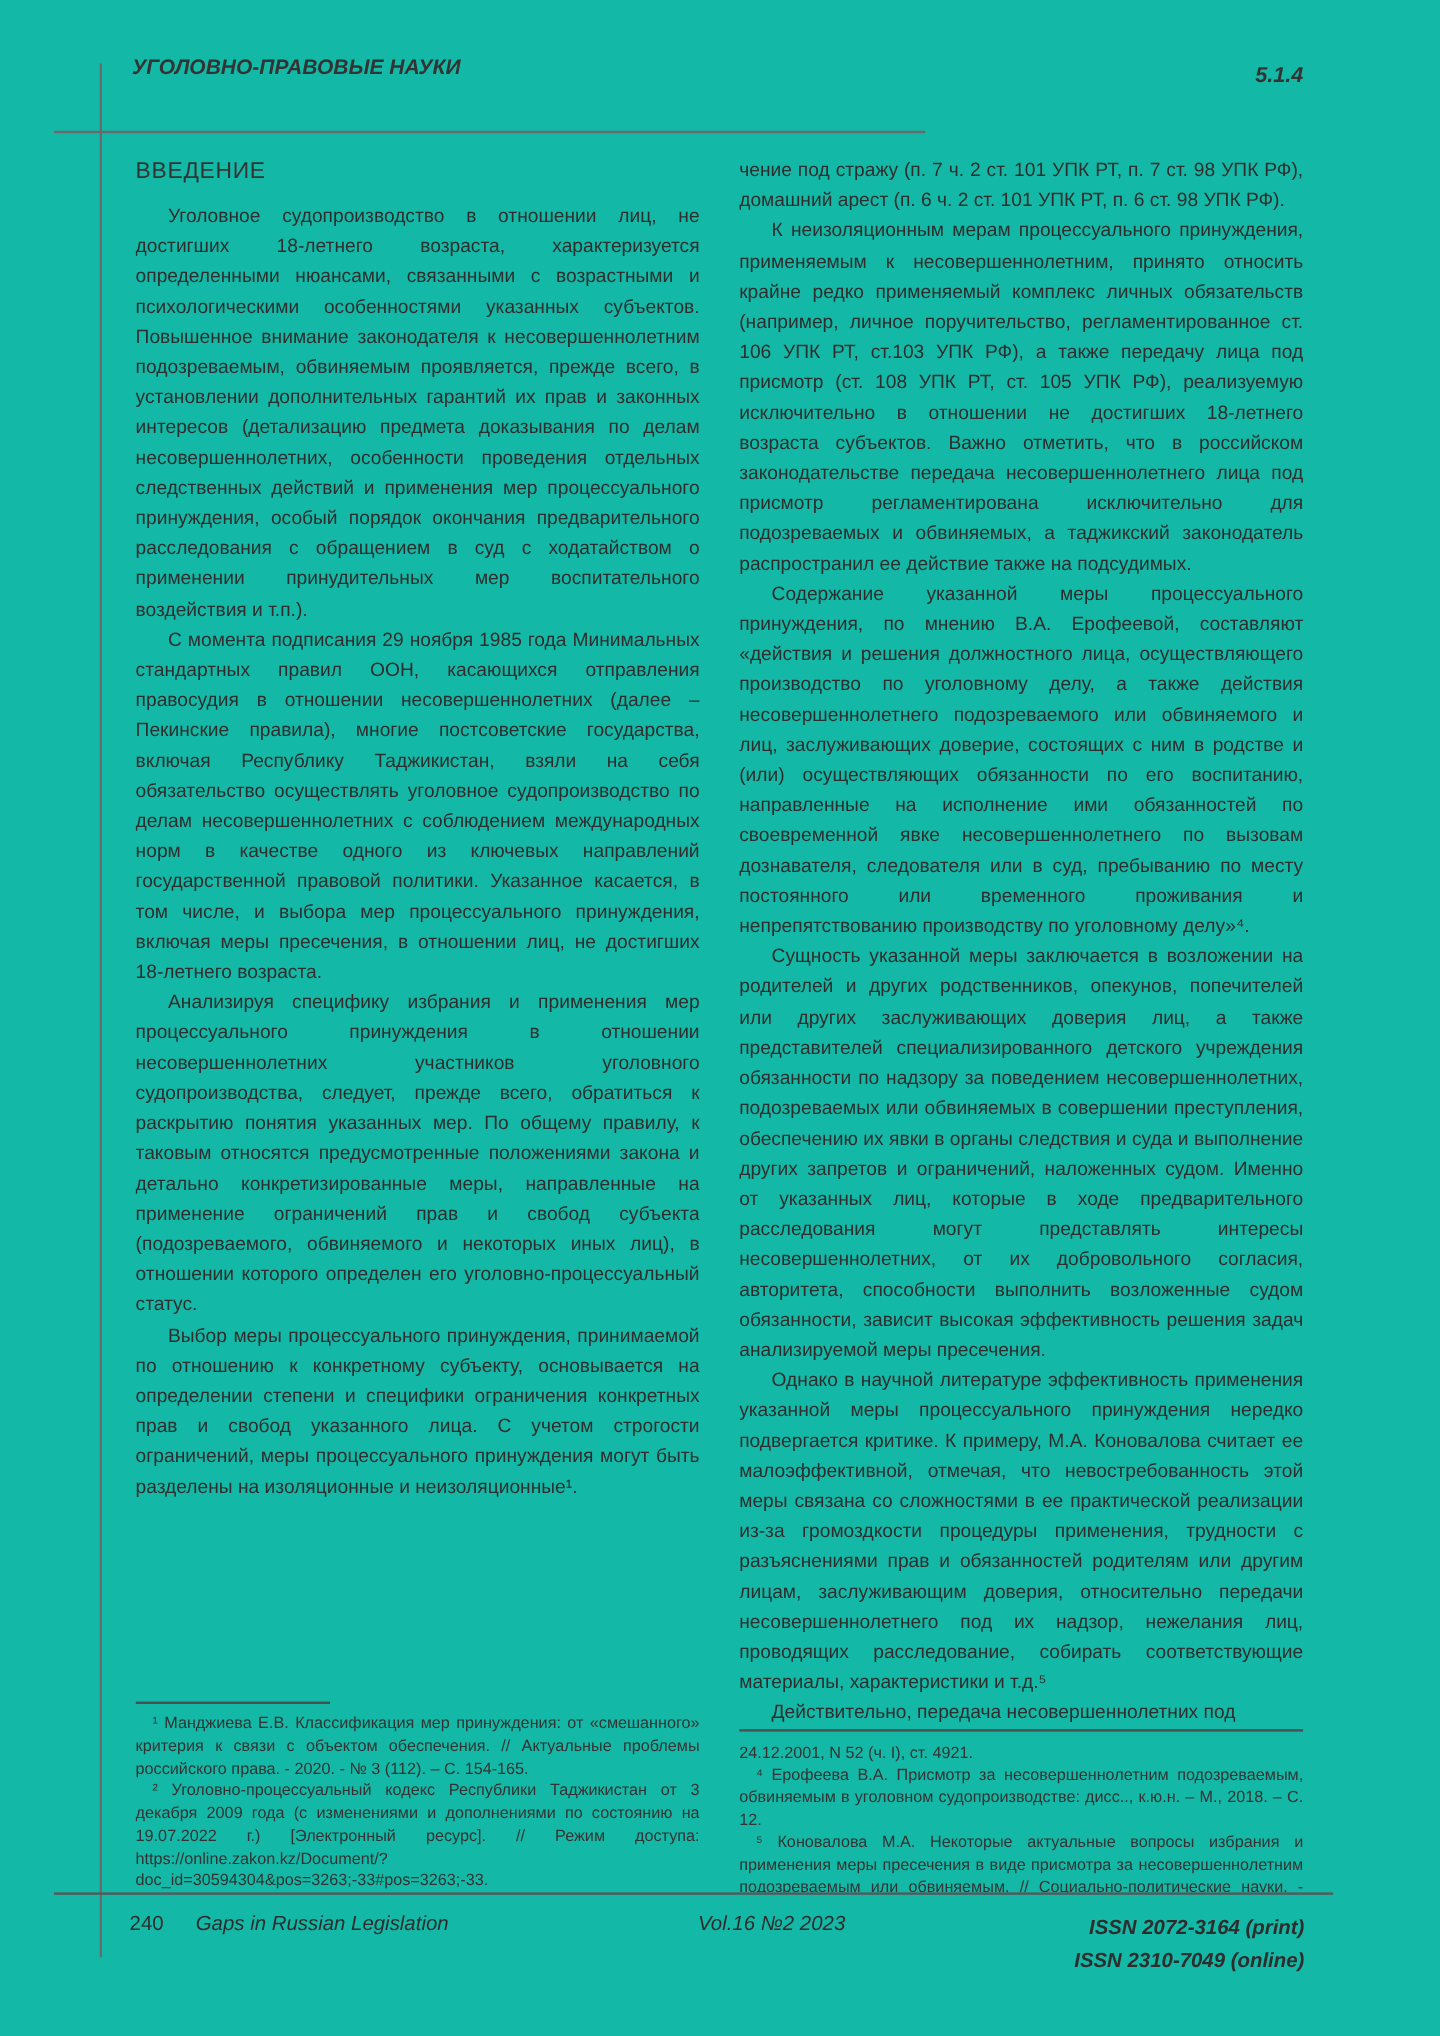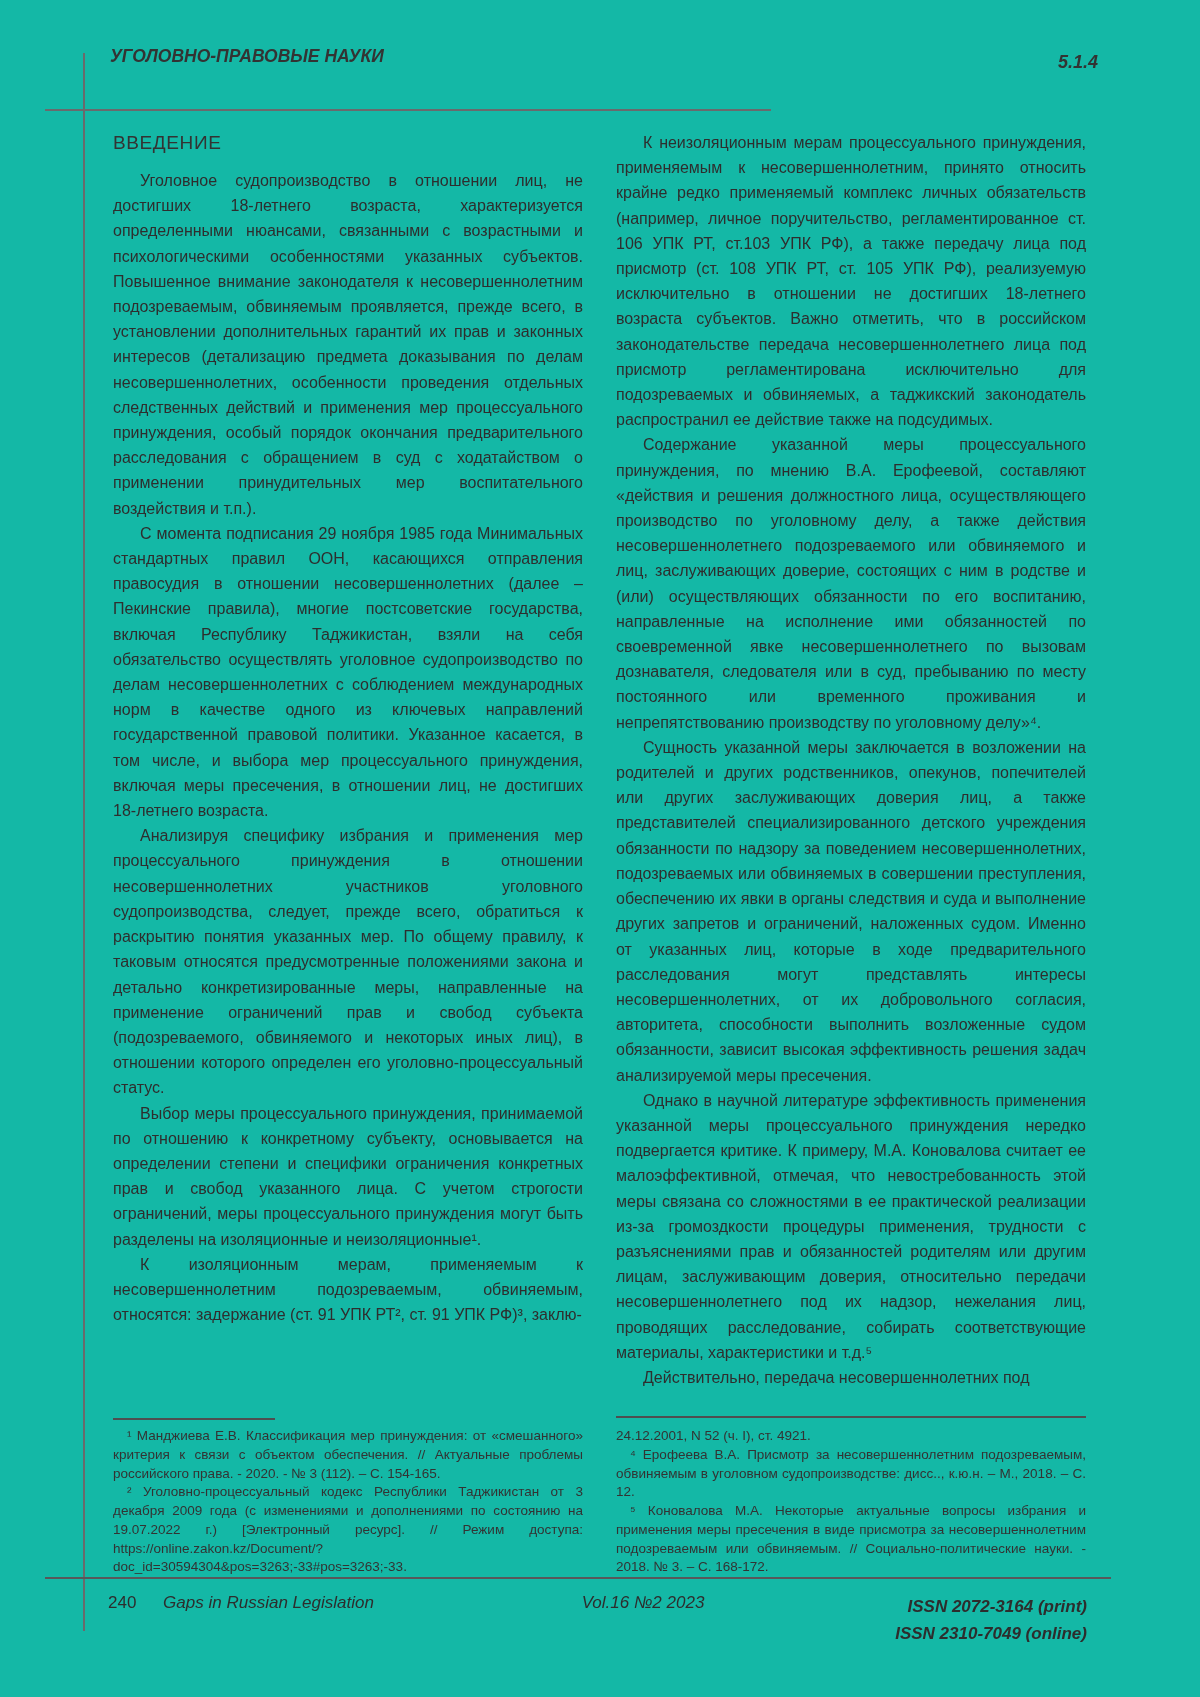--- a/index.html
+++ b/index.html
@@ -10,21 +10,21 @@
     -webkit-font-smoothing:antialiased;
   }
   .page{position:absolute;inset:0;background:#14b8a6;}
   
   .side-rule{position:absolute;left:83px;top:53px;width:2px;height:1578px;background:#6a6a6c;}
   .header-rule{position:absolute;left:45px;top:109px;width:726px;height:2px;background:#6a6a6c;}
   .footer-rule{position:absolute;left:45px;top:1577px;width:1066px;height:2px;background:#58585a;}
   
   .header-block{position:absolute;left:110px;top:41px;line-height:30px;
     font-size:17.5px;font-weight:bold;font-style:italic;color:#333;}
-  .article-code{position:absolute;right:102px;top:52px;font-size:18px;font-weight:bold;font-style:italic;color:#333;}
+  .article-code{position:absolute;right:114px;top:52px;font-size:18px;font-weight:bold;font-style:italic;color:#333;}
   
   .columns{position:absolute;left:113px;top:130px;width:973px;height:1447px;display:flex;gap:33px;align-items:flex-end;}
   .col{width:470px;display:flex;flex-direction:column;height:1447px;overflow:hidden;}
   .intro-heading{font-size:19px;letter-spacing:.6px;color:#333;margin:2px 0 14px 0;font-weight:normal;}
   .body-text p{margin:0;font-size:16px;line-height:25.2px;text-align:justify;
     text-indent:27px;color:#2e2e2e;hyphens:auto;-webkit-hyphens:auto;}
   .body-text p.no-indent{text-indent:0;}
   
   .fns{margin-top:auto;}
   .fn-sep-short{width:162px;border:0;border-top:2px solid #4e4e50;margin:0 0 7px 0;}
@@ -55,32 +55,32 @@
 
   <div class="columns">
 
     <div class="col">
       <div class="body-text">
         <h2 class="intro-heading">ВВЕДЕНИЕ</h2>
         <p>Уголовное судопроизводство в отношении лиц, не достигших 18-летнего возраста, характеризуется определенными нюансами, связанными с возрастными и психологическими особенностями указанных субъектов. Повышенное внимание законодателя к несовершеннолетним подозреваемым, обвиняемым проявляется, прежде всего, в установлении дополнительных гарантий их прав и законных интересов (детализацию предмета доказывания по делам несовершеннолетних, особенности проведения отдельных следственных действий и применения мер процессуального принуждения, особый порядок окончания предварительного расследования с обращением в суд с ходатайством о применении принудительных мер воспитательного воздействия и т.п.).</p>
         <p>С момента подписания 29 ноября 1985 года Минимальных стандартных правил ООН, касающихся отправления правосудия в отношении несовершеннолетних (далее – Пекинские правила), многие постсоветские государства, включая Республику Таджикистан, взяли на себя обязательство осуществлять уголовное судопроизводство по делам несовершеннолетних с соблюдением международных норм в качестве одного из ключевых направлений государственной правовой политики. Указанное касается, в том числе, и выбора мер процессуального принуждения, включая меры пресечения, в отношении лиц, не достигших 18-летнего возраста.</p>
         <p>Анализируя специфику избрания и применения мер процессуального принуждения в отношении несовершеннолетних участников уголовного судопроизводства, следует, прежде всего, обратиться к раскрытию понятия указанных мер. По общему правилу, к таковым относятся предусмотренные положениями закона и детально конкретизированные меры, направленные на применение ограничений прав и свобод субъекта (подозреваемого, обвиняемого и некоторых иных лиц), в отношении которого определен его уголовно-процессуальный статус.</p>
         <p>Выбор меры процессуального принуждения, принимаемой по отношению к конкретному субъекту, основывается на определении степени и специфики ограничения конкретных прав и свобод указанного лица. С учетом строгости ограничений, меры процессуального принуждения могут быть разделены на изоляционные и неизоляционные¹.</p>
-        <p>К изоляционным мерам, применяемым к несовершеннолетним подозреваемым, обвиняемым, относятся: задержание (ст. 91 УПК РТ², ст. 91 УПК РФ)³, заклю-</p>
       </div>
       <div class="fns">
         <hr class="fn-sep-short">
         <p>¹ Манджиева Е.В. Классификация мер принуждения: от «смешанного» критерия к связи с объектом обеспечения. // Актуальные проблемы российского права. - 2020. - № 3 (112). – С. 154-165.</p>
         <p>² Уголовно-процессуальный кодекс Республики Таджикистан от 3 декабря 2009 года (с изменениями и дополнениями по состоянию на 19.07.2022 г.) [Электронный ресурс]. // Режим доступа: https://online.zakon.kz/Document/?doc_id=30594304&amp;pos=3263;-33#pos=3263;-33.</p>
 
       </div>
     </div>
 
     <div class="col">
       <div class="body-text">
+        <p class="no-indent">чение под стражу (п. 7 ч. 2 ст. 101 УПК РТ, п. 7 ст. 98 УПК РФ), домашний арест (п. 6 ч. 2 ст. 101 УПК РТ, п. 6 ст. 98 УПК РФ).</p>
         <p>К неизоляционным мерам процессуального принуждения, применяемым к несовершеннолетним, принято относить крайне редко применяемый комплекс личных обязательств (например, личное поручительство, регламентированное ст. 106 УПК РТ, ст.103 УПК РФ), а также передачу лица под присмотр (ст. 108 УПК РТ, ст. 105 УПК РФ), реализуемую исключительно в отношении не достигших 18-летнего возраста субъектов. Важно отметить, что в российском законодательстве передача несовершеннолетнего лица под присмотр регламентирована исключительно для подозреваемых и обвиняемых, а таджикский законодатель распространил ее действие также на подсудимых.</p>
         <p>Содержание указанной меры процессуального принуждения, по мнению В.А. Ерофеевой, составляют «действия и решения должностного лица, осуществляющего производство по уголовному делу, а также действия несовершеннолетнего подозреваемого или обвиняемого и лиц, заслуживающих доверие, состоящих с ним в родстве и (или) осуществляющих обязанности по его воспитанию, направленные на исполнение ими обязанностей по своевременной явке несовершеннолетнего по вызовам дознавателя, следователя или в суд, пребыванию по месту постоянного или временного проживания и непрепятствованию производству по уголовному делу»⁴.</p>
         <p>Сущность указанной меры заключается в возложении на родителей и других родственников, опекунов, попечителей или других заслуживающих доверия лиц, а также представителей специализированного детского учреждения обязанности по надзору за поведением несовершеннолетних, подозреваемых или обвиняемых в совершении преступления, обеспечению их явки в органы следствия и суда и выполнение других запретов и ограничений, наложенных судом. Именно от указанных лиц, которые в ходе предварительного расследования могут представлять интересы несовершеннолетних, от их добровольного согласия, авторитета, способности выполнить возложенные судом обязанности, зависит высокая эффективность решения задач анализируемой меры пресечения.</p>
         <p>Однако в научной литературе эффективность применения указанной меры процессуального принуждения нередко подвергается критике. К примеру, М.А. Коновалова считает ее малоэффективной, отмечая, что невостребованность этой меры связана со сложностями в ее практической реализации из-за громоздкости процедуры применения, трудности с разъяснениями прав и обязанностей родителям или другим лицам, заслуживающим доверия, относительно передачи несовершеннолетнего под их надзор, нежелания лиц, проводящих расследование, собирать соответствующие материалы, характеристики и т.д.⁵</p>
         <p>Действительно, передача несовершеннолетних под</p>
       </div>
       <div class="fns">
         <hr class="fn-sep-full">
         <p class="no-indent">24.12.2001, N 52 (ч. I), ст. 4921.</p>
         <p>⁴ Ерофеева В.А. Присмотр за несовершеннолетним подозреваемым, обвиняемым в уголовном судопроизводстве: дисс.., к.ю.н. – М., 2018. – С. 12.</p>

